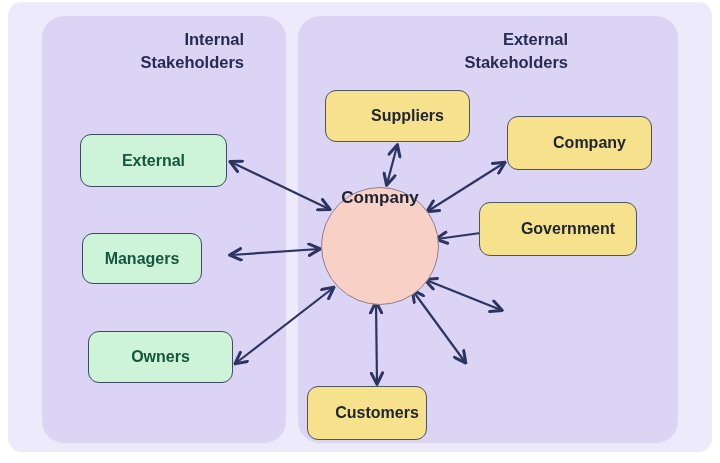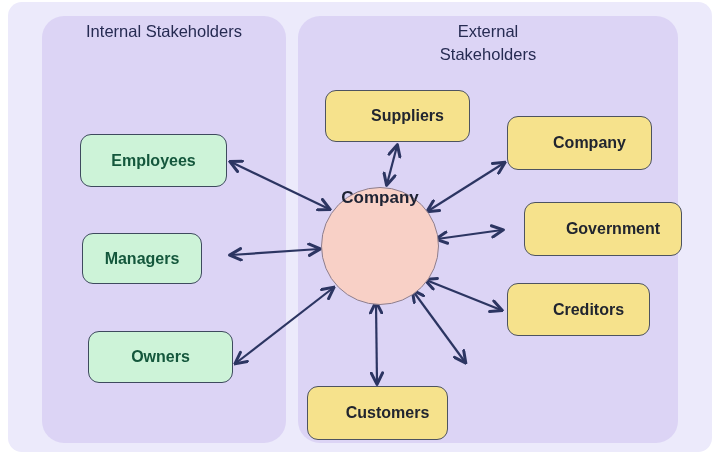--- a/index.html
+++ b/index.html
@@ -3,21 +3,21 @@
 <meta charset="utf-8">
 <style>
   html,body{margin:0;padding:0;background:#ffffff;width:720px;height:463px;overflow:hidden;
     font-family:"Liberation Sans","DejaVu Sans",sans-serif;}
   .stage{position:relative;width:720px;height:463px;background:#ffffff;}
   .page-bg{position:absolute;left:8px;top:2px;width:704px;height:450px;border-radius:14px;
     background:var(--page_bg,#ECEAFB);}
   .panel{position:absolute;top:16px;height:427px;border-radius:22px;background:var(--panel_bg,#DCD4F5);}
   .panel.left{left:42px;width:244px;}
   .panel.right{left:298px;width:380px;}
-  .panel-title{position:absolute;top:20px;text-align:center;font-weight:normal;font-size:16.5px;
+  .panel-title{position:absolute;top:28px;text-align:right;font-weight:bold;font-size:16.5px;
     line-height:23px;color:var(--header_text,#262B52);}
   .panel-title.left{left:84px;width:160px;}
   .panel-title.right{left:408px;width:160px;}
   .node{position:absolute;display:flex;align-items:center;justify-content:center;
     border-radius:11px;font-weight:bold;font-size:16px;box-sizing:border-box;}
   .node.green{background:var(--internal_fill,#CDF3D8);border:1.6px solid #3E4A5E;
     color:var(--internal_text,#14573C);}
   .node.yellow{background:var(--external_fill,#F6E28C);border:1.6px solid #4D5360;
     color:var(--external_text,#21252F);padding-left:20px;}
   .center-circle{position:absolute;left:321px;top:187px;width:116px;height:116px;border-radius:50%;
@@ -49,41 +49,38 @@
     <line x1="502" y1="230" x2="437" y2="239" marker-start="url(#ah)" marker-end="url(#ah)"></line>
     <line x1="501" y1="310" x2="426" y2="280" marker-start="url(#ah)" marker-end="url(#ah)"></line>
     <line x1="465" y1="362" x2="413" y2="291" marker-start="url(#ah)" marker-end="url(#ah)"></line>
     <line x1="377" y1="383" x2="376" y2="303" marker-start="url(#ah)" marker-end="url(#ah)"></line>
   </svg>
 
   <div class="panel-title left">Internal Stakeholders</div>
   <div class="panel-title right">External Stakeholders</div>
 
   <div class="node green" style="left:80px;top:134px;width:147px;height:53px">
-    <span>Employees</span>
+    <span>External</span>
   </div>
   <div class="node green" style="left:82px;top:233px;width:120px;height:51px">
     <span>Managers</span>
   </div>
   <div class="node green" style="left:88px;top:331px;width:145px;height:52px">
     <span>Owners</span>
   </div>
 
   <div class="node yellow" style="left:325px;top:90px;width:145px;height:52px">
     <span>Suppliers</span>
   </div>
   <div class="node yellow" style="left:507px;top:116px;width:145px;height:54px">
     <span>Company</span>
   </div>
-  <div class="node yellow" style="left:524px;top:202px;width:158px;height:54px">
+  <div class="node yellow" style="left:479px;top:202px;width:158px;height:54px">
     <span>Government</span>
   </div>
-  <div class="node yellow" style="left:507px;top:283px;width:143px;height:53px">
-    <span>Creditors</span>
-  </div>
-  <div class="node yellow" style="left:307px;top:386px;width:141px;height:54px">
+  <div class="node yellow" style="left:307px;top:386px;width:120px;height:54px">
     <span>Customers</span>
   </div>
 
   <div class="center-circle">
     <span>Company</span>
   </div>
 </div>
 
 </body></html>

